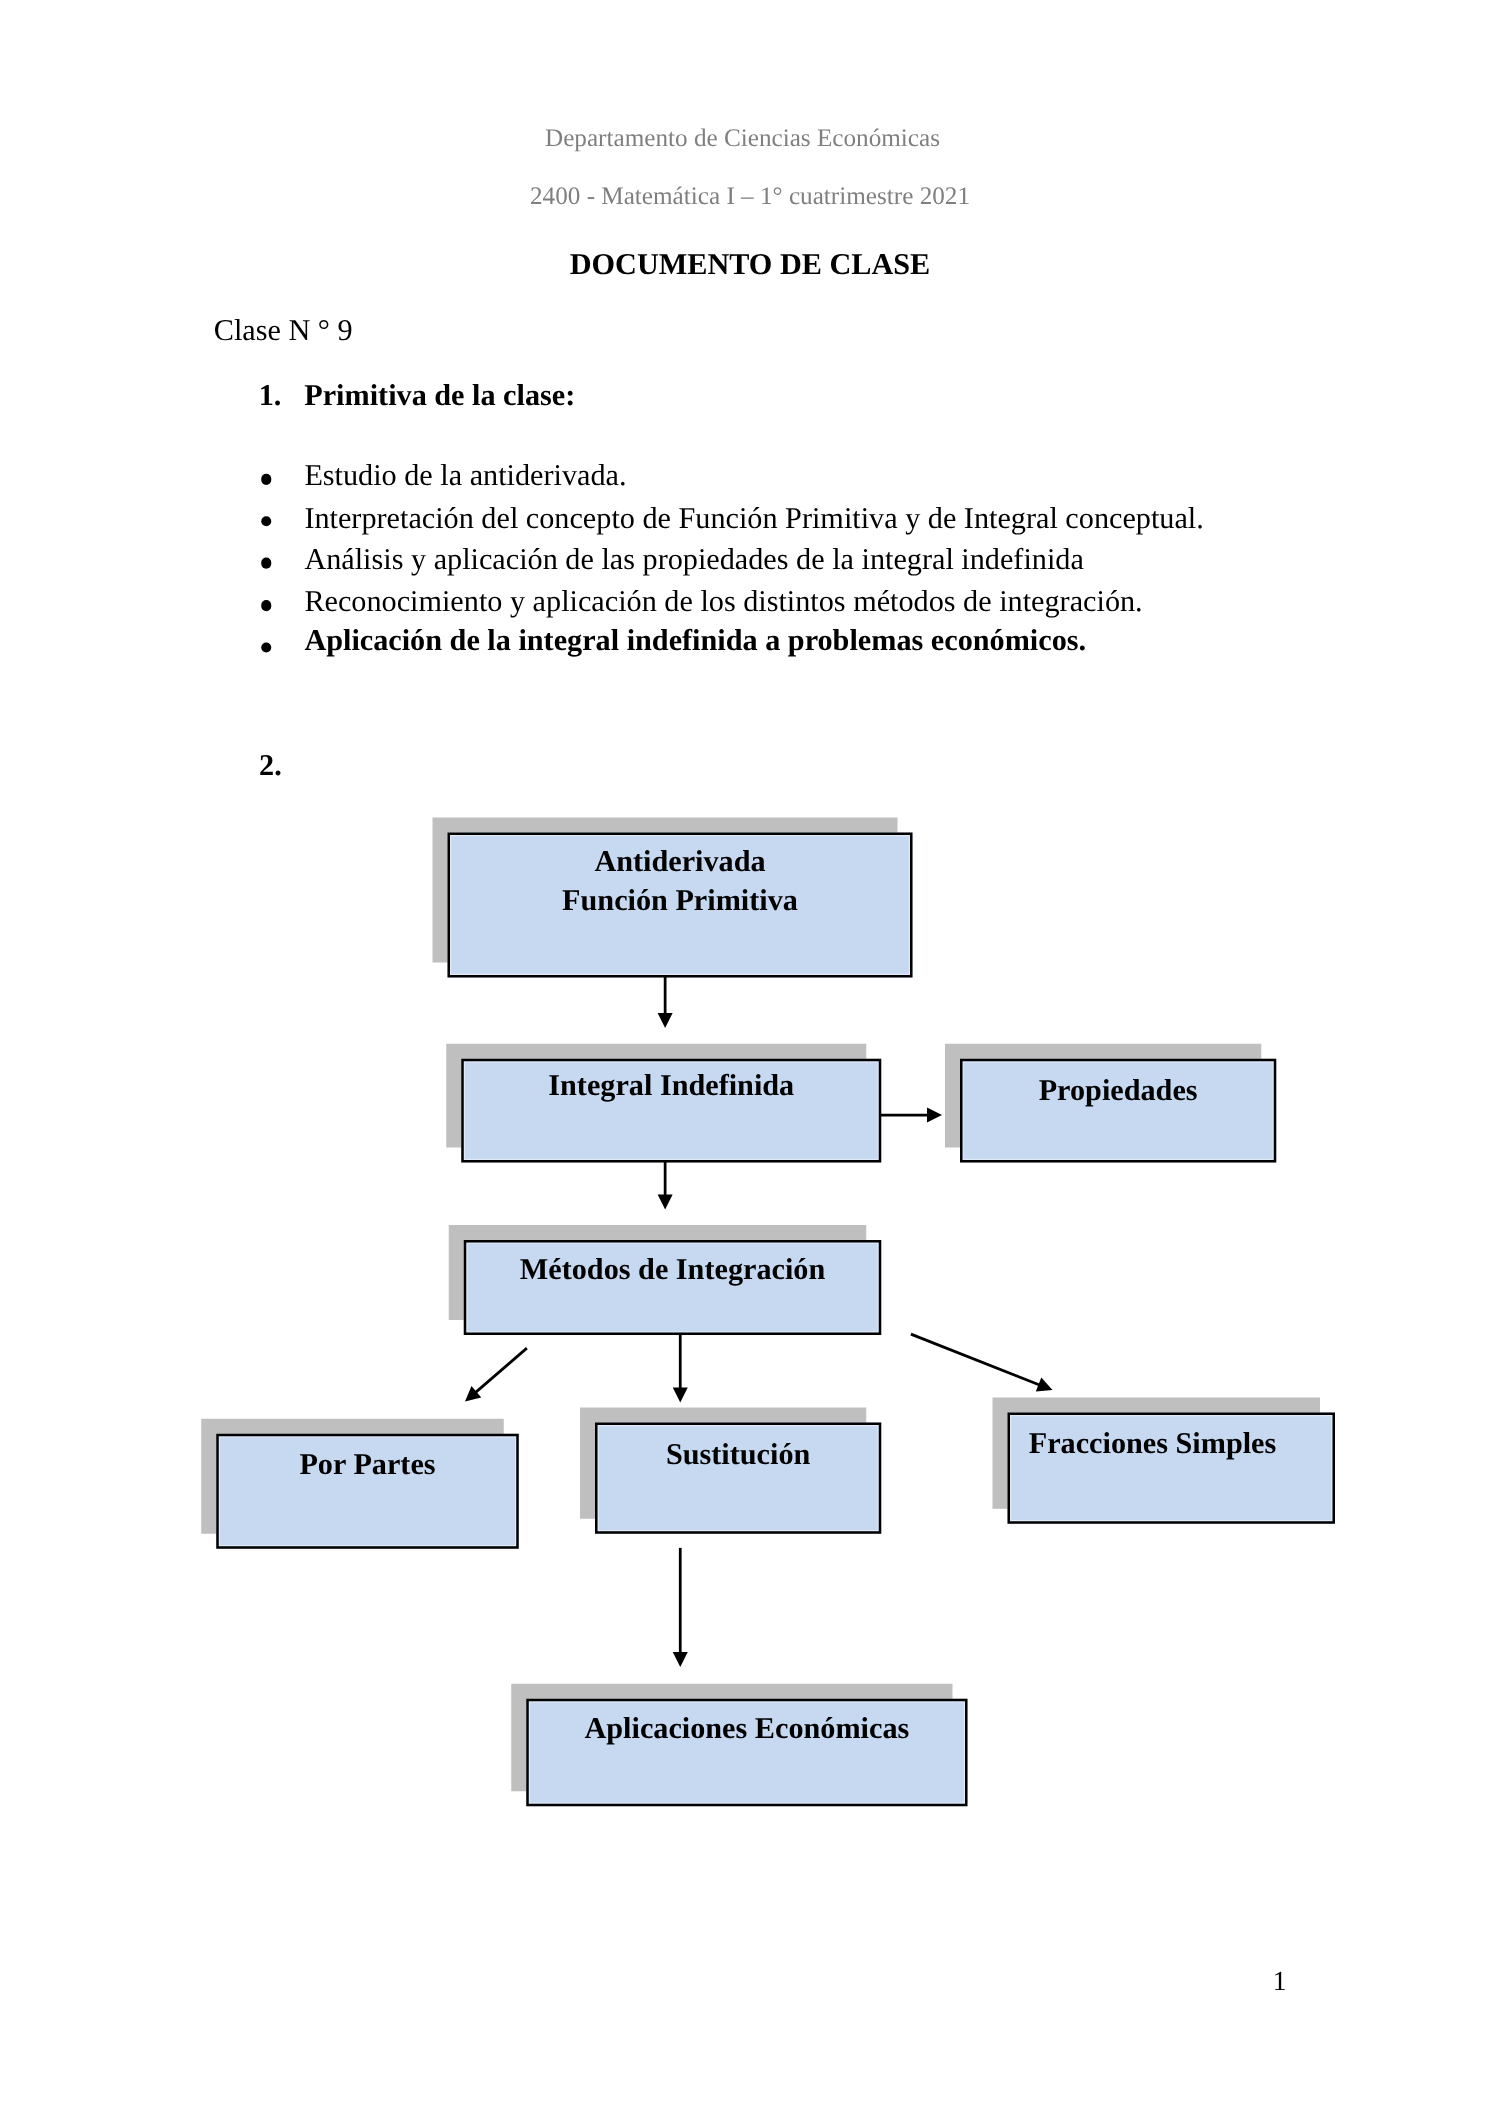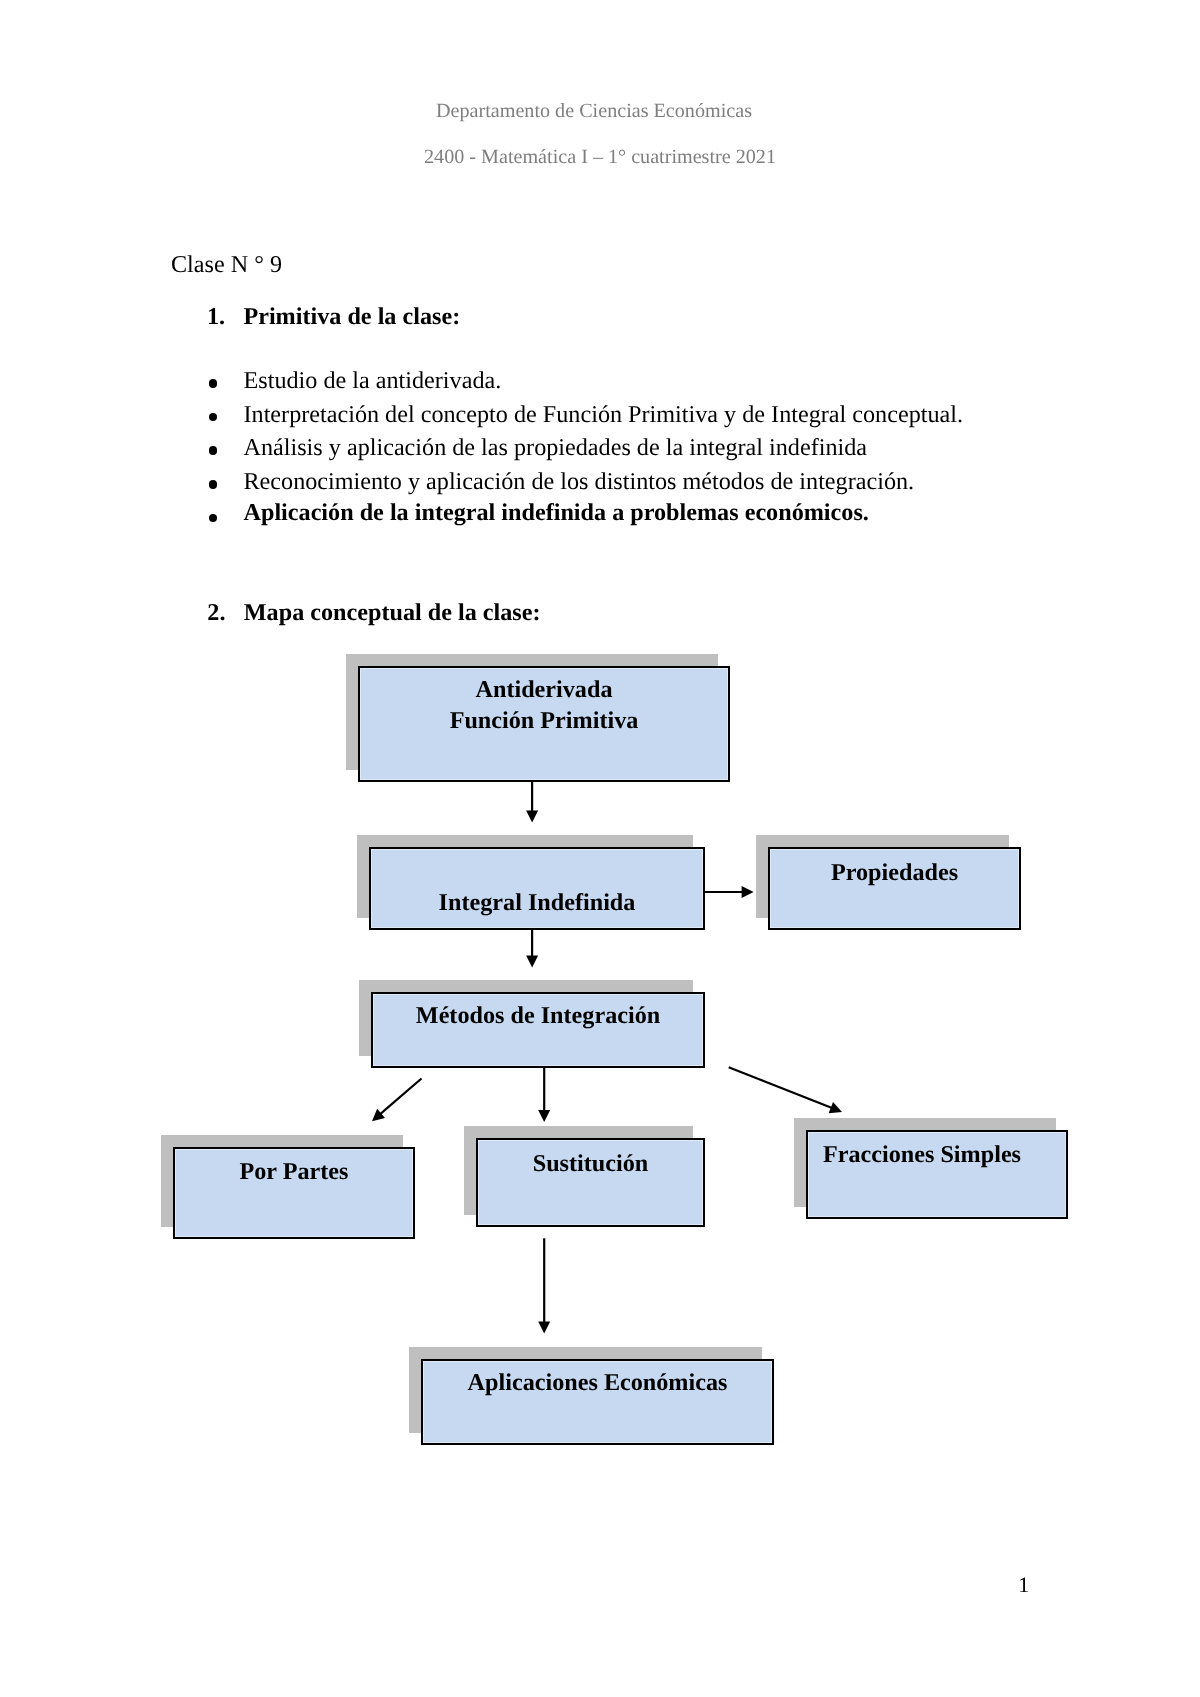--- a/index.html
+++ b/index.html
@@ -20,56 +20,56 @@
   .bullet-dot{width:8.9px;height:8.9px;border-radius:50%;background:#000;}
   svg.arrows{position:absolute;left:0;top:0;width:1200px;height:1697px;overflow:visible;}
 </style>
 </head>
 <body>
 
 <div class="page">
 
   <div class="abs hdr" style="left:0;top:99.5px;width:1188px;">Departamento de Ciencias Económicas</div>
   <div class="abs hdr" style="left:0;top:145.9px;width:1200px;">2400 - Matemática I – 1° cuatrimestre 2021</div>
+  <div class="abs doc-title" style="left:0;top:198.0px;width:1200px;">DOCUMENTO DE CLASE</div>
 
   <div class="abs body-text" style="left:171.0px;top:250.6px;white-space:nowrap;">Clase N ° 9</div>
 
   <div class="abs body-text bold" style="left:207.0px;top:302.6px;white-space:nowrap;">1.</div>
   <div class="abs body-text bold" style="left:243.4px;top:302.6px;white-space:nowrap;">Primitiva de la clase:</div>
 
   <div class="abs" id="objectives" style="left:0;top:0;">
       <div class="abs bullet-dot" style="left: 208.6px; top: 378.87px;"></div>
       <div class="abs body-text" style="left: 243.5px; top: 367.07px; white-space: nowrap;">Estudio de la antiderivada.</div>
       <div class="abs bullet-dot" style="left: 208.6px; top: 412.545px;"></div>
       <div class="abs body-text" style="left: 243.5px; top: 400.745px; white-space: nowrap;">Interpretación del concepto de Función Primitiva y de Integral conceptual.</div>
       <div class="abs bullet-dot" style="left: 208.6px; top: 446.22px;"></div>
       <div class="abs body-text" style="left: 243.5px; top: 434.42px; white-space: nowrap;">Análisis y aplicación de las propiedades de la integral indefinida</div>
       <div class="abs bullet-dot" style="left: 208.6px; top: 479.895px;"></div>
       <div class="abs body-text" style="left: 243.5px; top: 468.095px; white-space: nowrap;">Reconocimiento y aplicación de los distintos métodos de integración.</div>
       <div class="abs bullet-dot" style="left: 208.6px; top: 513.57px;"></div>
       <div class="abs body-text" style="left: 243.5px; top: 499px; white-space: nowrap; font-weight: bold;">Aplicación de la integral indefinida a problemas económicos.</div>
     </div>
 
   <div class="abs body-text bold" style="left:207.3px;top:599.2px;white-space:nowrap;">2.</div>
-  <div class="abs body-text bold" style="left:243.8px;top:599.2px;white-space:nowrap;">Mapa conceptual de la clase:</div>
 
   <div class="abs" id="conceptmap" style="left:0;top:0;width:952px;height:1697px;">
       <div class="shadow" style="left: 346px; top: 654px; width: 372px; height: 116px; background: rgb(191, 191, 191);"></div>
       <div class="shadow" style="left: 357px; top: 835px; width: 336px; height: 83px; background: rgb(191, 191, 191);"></div>
       <div class="shadow" style="left: 756px; top: 835px; width: 253px; height: 83px; background: rgb(191, 191, 191);"></div>
       <div class="shadow" style="left: 359px; top: 980px; width: 334px; height: 76px; background: rgb(191, 191, 191);"></div>
       <div class="shadow" style="left: 161px; top: 1135px; width: 242px; height: 92px; background: rgb(191, 191, 191);"></div>
       <div class="shadow" style="left: 464px; top: 1126px; width: 229px; height: 89px; background: rgb(191, 191, 191);"></div>
       <div class="shadow" style="left: 794px; top: 1118px; width: 262px; height: 89px; background: rgb(191, 191, 191);"></div>
       <div class="shadow" style="left: 409px; top: 1347px; width: 353px; height: 86px; background: rgb(191, 191, 191);"></div>
       <div class="node" style="left: 358px; top: 666px; width: 372px; height: 116px; background: rgb(198, 217, 241); border-color: rgb(0, 0, 0);"></div>
       <div class="nodetext" style="left: 544px; top: 674px; transform: translateX(-50%);">Antiderivada</div>
       <div class="nodetext" style="left: 544px; top: 705px; transform: translateX(-50%);">Función Primitiva</div>
       <div class="node" style="left: 369px; top: 847px; width: 336px; height: 83px; background: rgb(198, 217, 241); border-color: rgb(0, 0, 0);"></div>
-      <div class="nodetext" style="left: 537px; top: 887px; transform: translateX(-50%);">Integral Indefinida</div>
+      <div class="nodetext" style="left: 537px; top: 853px; transform: translateX(-50%);">Integral Indefinida</div>
       <div class="node" style="left: 768px; top: 847px; width: 253px; height: 83px; background: rgb(198, 217, 241); border-color: rgb(0, 0, 0);"></div>
       <div class="nodetext" style="left: 894.5px; top: 857px; transform: translateX(-50%);">Propiedades</div>
       <div class="node" style="left: 371px; top: 992px; width: 334px; height: 76px; background: rgb(198, 217, 241); border-color: rgb(0, 0, 0);"></div>
       <div class="nodetext" style="left: 538px; top: 1000.2px; transform: translateX(-50%);">Métodos de Integración</div>
       <div class="node" style="left: 173px; top: 1147px; width: 242px; height: 92px; background: rgb(198, 217, 241); border-color: rgb(0, 0, 0);"></div>
       <div class="nodetext" style="left: 294px; top: 1155.5px; transform: translateX(-50%); text-align: right;">Por Partes</div>
       <div class="node" style="left: 476px; top: 1138px; width: 229px; height: 89px; background: rgb(198, 217, 241); border-color: rgb(0, 0, 0);"></div>
       <div class="nodetext" style="left: 590.5px; top: 1147.5px; transform: translateX(-50%);">Sustitución</div>
       <div class="node" style="left: 806px; top: 1130px; width: 262px; height: 89px; background: rgb(198, 217, 241); border-color: rgb(0, 0, 0);"></div>
       <div class="nodetext" style="left: 922px; top: 1139px; transform: translateX(-50%);">Fracciones Simples</div>

